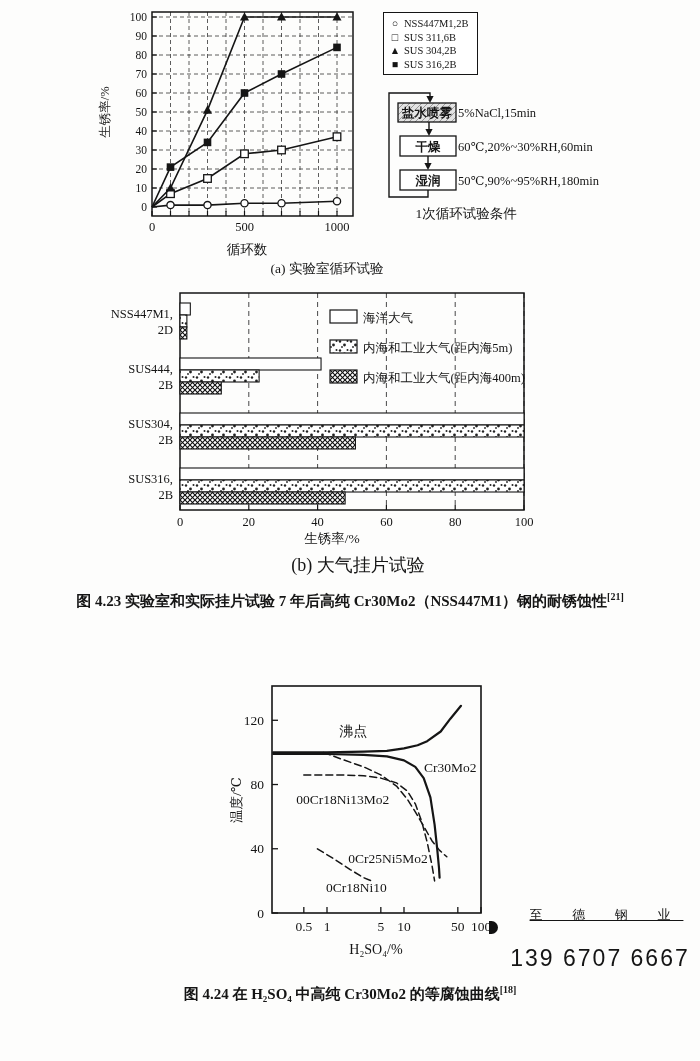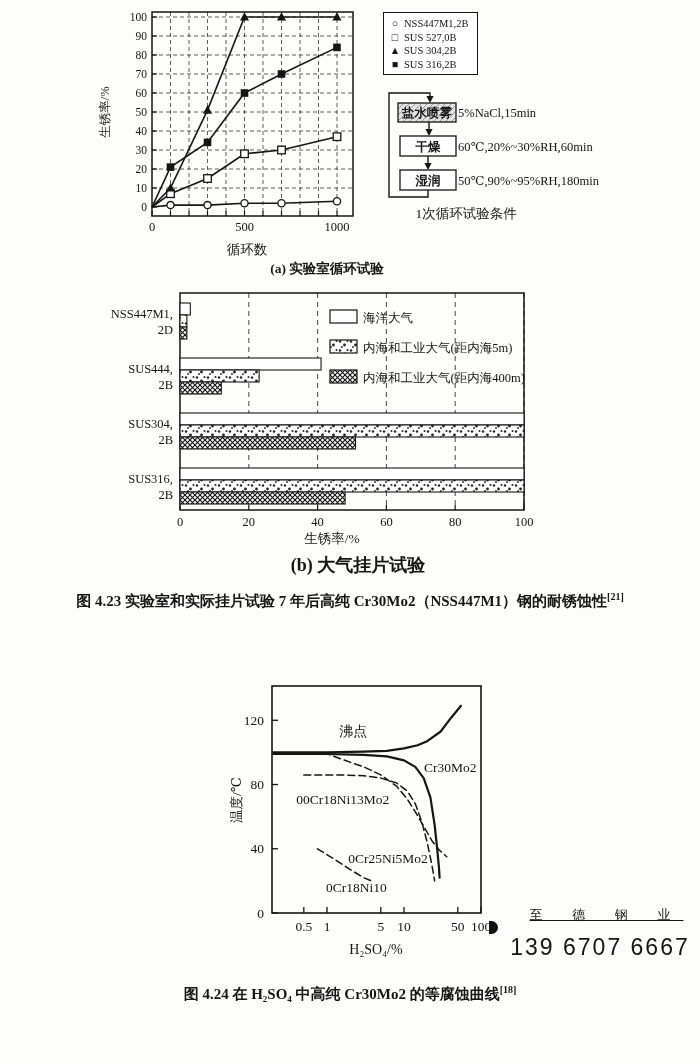--- a/index.html
+++ b/index.html
@@ -1,32 +1,32 @@
 <!DOCTYPE html>
 <html><head>
 <meta charset="utf-8">
 <style>
   html,body{margin:0;padding:0;background:#ffffff;}
   .page{position:relative;width:700px;height:1061px;background:#fdfdfc;overflow:hidden;
         font-family:"Liberation Serif","DejaVu Serif",serif;color:#151515;}
   svg{position:absolute;overflow:visible;}
   svg text{font-family:"Liberation Serif","DejaVu Serif",serif;fill:#151515;}
-  .figcap{position:absolute;text-align:center;font-size:13.5px;white-space:nowrap;font-weight:bold;}
+  .figcap{position:absolute;text-align:center;font-size:13.5px;white-space:nowrap;}
   .caption-line{position:absolute;left:0;width:700px;text-align:center;white-space:nowrap;}
   .caption-main{font-size:15px;font-weight:600;}
   .caption-sub{font-size:13.5px;}
   .caption-line sup{font-size:10px;font-weight:600;}
   .legend-a{position:absolute;left:383px;top:12px;width:95px;border:1.4px solid #151515;
             padding:4px 2px 3px 5px;background:#fff;box-sizing:border-box;}
   .lg-row{display:flex;align-items:center;gap:3px;font-size:10.5px;line-height:13.5px;white-space:nowrap;}
   .lg-mark{width:12px;text-align:center;font-size:10.5px;}
   .watermark{position:absolute;left:505px;top:906px;width:190px;text-align:center;
              font-family:"Liberation Sans","DejaVu Sans",sans-serif;}
   .wm1{font-size:13px;letter-spacing:13px;white-space:nowrap;text-indent:13px;text-decoration:underline;}
-  .wm2{font-size:23px;letter-spacing:2px;margin-top:10px;white-space:nowrap;}
+  .wm2{font-size:23px;letter-spacing:2px;margin-top:21px;white-space:nowrap;}
   .artifact{position:absolute;left:489px;top:921px;width:9px;height:13px;background:#111;
             border-radius:0 7px 7px 0;}
 </style>
 </head>
 <body>
 
 <div class="page">
 
   <svg id="svg-cycle" style="left:95px;top:0;" width="290" height="266" viewBox="0 0 290 266">
     <text transform="rotate(-90 14 112)" x="14" y="112" text-anchor="middle" font-size="12.5">生锈率/%</text>
@@ -128,21 +128,21 @@
       </g>
     </svg>
 
   <div class="legend-a">
     <div class="lg-row">
       <span class="lg-mark">○</span>
       <span>NSS447M1,2B</span>
     </div>
     <div class="lg-row">
       <span class="lg-mark">□</span>
-      <span>SUS 527,0B</span>
+      <span>SUS 311,6B</span>
     </div>
     <div class="lg-row">
       <span class="lg-mark">▲</span>
       <span>SUS 304,2B</span>
     </div>
     <div class="lg-row">
       <span class="lg-mark">■</span>
       <span>SUS 316,2B</span>
     </div>
   </div>

